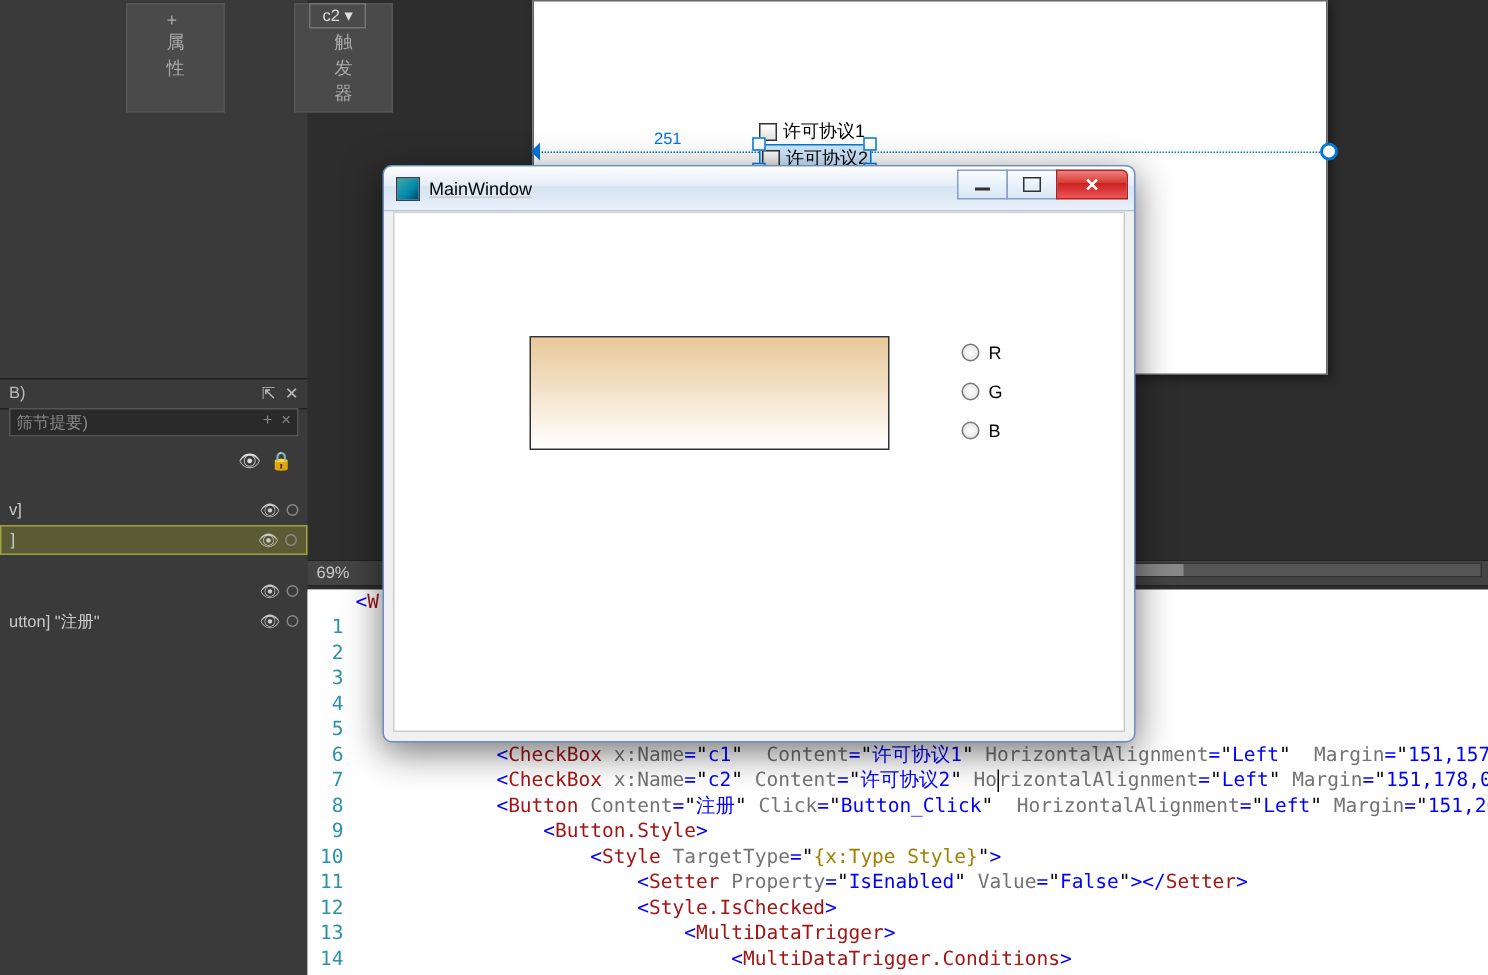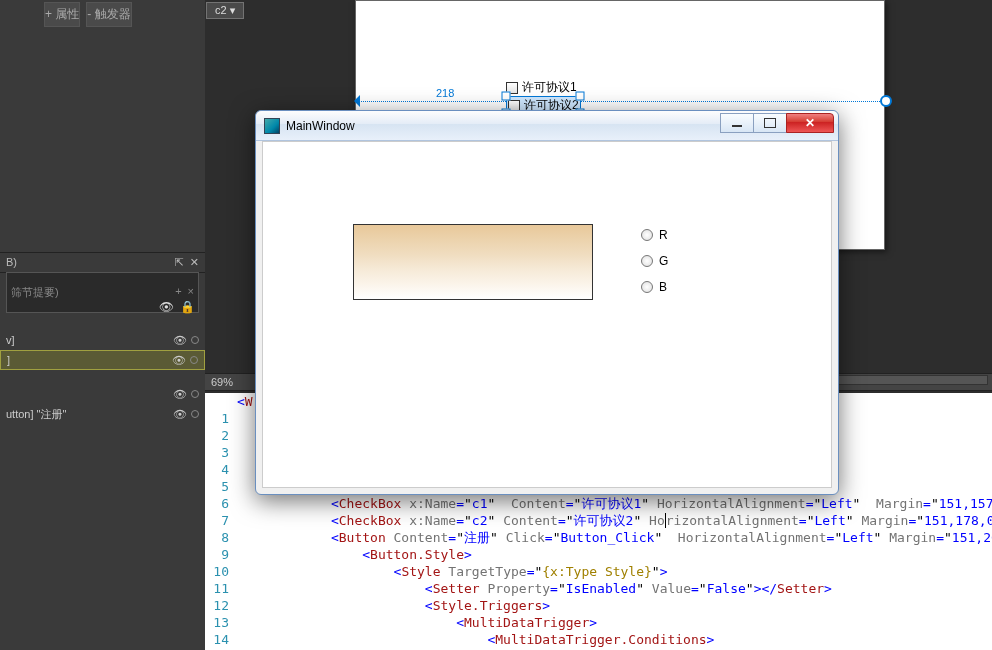--- a/index.html
+++ b/index.html
@@ -16,34 +16,34 @@
   .left-panel {
     position: absolute; left: 0; top: 0; width: 205px; height: 650px;
     background: #3a3a3a;
   }
   .left-top-buttons {
     position: absolute; top: 0; left: 40px;
     display: flex; gap: 6px; padding: 2px 4px;
   }
   .prop-btn {
     background: #4a4a4a; border: 1px solid #555; color: #aaa;
-    padding: 3px 0; font-size: 12px;
+    padding: 3px 26px; font-size: 12px; margin-left: 40px;
   }
   .panel-heading-row {
     position: absolute; top: 252px; left: 0; right: 0;
     border-top: 1px solid #222; border-bottom: 1px solid #222;
     padding: 3px 6px; display: flex; justify-content: space-between;
     color: #bbb; font-size: 11px;
   }
   .panel-heading-row .icons { display:flex; gap:6px; }
   .pin-plus { color:#bbb; }
   .search-row {
     position: absolute; top: 272px; left: 6px; right: 6px;
     background: #2a2a2a; border: 1px solid #555;
-    padding: 12px 4px; color: #888; font-size: 11px;
+    padding: 1px 4px; color: #888; font-size: 11px;
     display:flex; justify-content:space-between;
   }
   .tree {
     position: absolute; top: 330px; left: 0; right: 0;
   }
   .tree-row {
     display: flex; align-items: center; padding: 2px 6px;
     color: #ccc; font-size: 11px; height: 20px;
     justify-content: space-between;
   }
@@ -112,25 +112,26 @@
   .code-lines { position:absolute; left:32px; top:0; right:0; }
   .tag { color:#a31515; }
   .attr { color:#737373; }
   .val { color:#0000ff; }
   .ext { color:#a08000; } 
   .punct { color:#0000ff; }
   .black { color:#000; }
 
   
   .runwin {
-    position:absolute; left:255px; top:110px; width:584px; height:385px;
+    position:absolute; left:255px; top:110px; width:502px; height:385px;
     background:#f0f0f0;
     border:1px solid #6a8fbf;
     box-shadow: 0 6px 25px rgba(0,0,0,.55);
     border-radius:6px;
+    text-decoration:underline;
   }
   .runwin .titlebar {
     height:30px;
     background: linear-gradient(#fdfdfd,#e4ecf7 45%,#d7e4f2 46%,#e8f0fa);
     border-bottom:1px solid #b0c4de;
     display:flex; align-items:center;
     border-radius:6px 6px 0 0;
     position:relative;
   }
   .runwin .appicon {
@@ -213,21 +214,21 @@
     </div>
   </div>
 </div>
 
 <div class="tab-c2">
   <span>c2</span> <span>▾</span>
 </div>
 
 <div class="design-canvas">
   <div class="measure-line"></div>
-  <div class="measure-label">218</div>
+  <div class="measure-label">251</div>
   <div class="marker-left"></div>
   <div class="marker-right-circle"></div>
   <div class="design-checks">
     <div class="dcb">
       <span class="box"></span>
       <span>许可协议1</span>
     </div>
     <div class="dcb sel">
       <span class="box"></span>
       <span>许可协议2</span>
@@ -270,21 +271,21 @@
 
 
 
         <span class="punct">&lt;</span><span class="tag">Grid</span><span class="punct">&gt;</span>
             <span class="punct">&lt;</span><span class="tag">CheckBox</span> <span class="attr">x:Name</span><span class="punct">=</span><span class="black">"</span><span class="val">c1</span><span class="black">"</span>  <span class="attr">Content</span><span class="punct">=</span><span class="black">"</span><span class="val">许可协议1</span><span class="black">"</span> <span class="attr">HorizontalAlignment</span><span class="punct">=</span><span class="black">"</span><span class="val">Left</span><span class="black">"</span>  <span class="attr">Margin</span><span class="punct">=</span><span class="black">"</span><span class="val">151,157,0,0</span> 
             <span class="punct">&lt;</span><span class="tag">CheckBox</span> <span class="attr">x:Name</span><span class="punct">=</span><span class="black">"</span><span class="val">c2</span><span class="black">"</span> <span class="attr">Content</span><span class="punct">=</span><span class="black">"</span><span class="val">许可协议2</span><span class="black">"</span> <span class="attr">Ho<span style="border-left:1px solid #000;">r</span>izontalAlignment</span><span class="punct">=</span><span class="black">"</span><span class="val">Left</span><span class="black">"</span> <span class="attr">Margin</span><span class="punct">=</span><span class="black">"</span><span class="val">151,178,0,0</span> 
             <span class="punct">&lt;</span><span class="tag">Button</span> <span class="attr">Content</span><span class="punct">=</span><span class="black">"</span><span class="val">注册</span><span class="black">"</span> <span class="attr">Click</span><span class="punct">=</span><span class="black">"</span><span class="val">Button_Click</span><span class="black">"</span>  <span class="attr">HorizontalAlignment</span><span class="punct">=</span><span class="black">"</span><span class="val">Left</span><span class="black">"</span> <span class="attr">Margin</span><span class="punct">=</span><span class="black">"</span><span class="val">151,209,0,0</span> 
                 <span class="punct">&lt;</span><span class="tag">Button.Style</span><span class="punct">&gt;</span>
                     <span class="punct">&lt;</span><span class="tag">Style</span> <span class="attr">TargetType</span><span class="punct">=</span><span class="black">"</span><span class="ext">{x:Type Style}</span><span class="black">"</span><span class="punct">&gt;</span>
                         <span class="punct">&lt;</span><span class="tag">Setter</span> <span class="attr">Property</span><span class="punct">=</span><span class="black">"</span><span class="val">IsEnabled</span><span class="black">"</span> <span class="attr">Value</span><span class="punct">=</span><span class="black">"</span><span class="val">False</span><span class="black">"</span><span class="punct">&gt;&lt;/</span><span class="tag">Setter</span><span class="punct">&gt;</span>
-                        <span class="punct">&lt;</span><span class="tag">Style.Triggers</span><span class="punct">&gt;</span>
+                        <span class="punct">&lt;</span><span class="tag">Style.IsChecked</span><span class="punct">&gt;</span>
                             <span class="punct">&lt;</span><span class="tag">MultiDataTrigger</span><span class="punct">&gt;</span>
                                 <span class="punct">&lt;</span><span class="tag">MultiDataTrigger.Conditions</span><span class="punct">&gt;</span>
                                     <span class="punct">&lt;</span><span class="tag">Condition</span> <span class="attr">Binding</span><span class="punct">=</span><span class="black">"</span><span class="ext">{Binding ElementName=c1,Path=IsChecked}</span><span class="black">"</span> </div>
 </div>
 
 <div class="runwin">
   <div class="titlebar">
     <div class="appicon"></div>
     <div class="title">MainWindow</div>
     <div class="winbtns">

